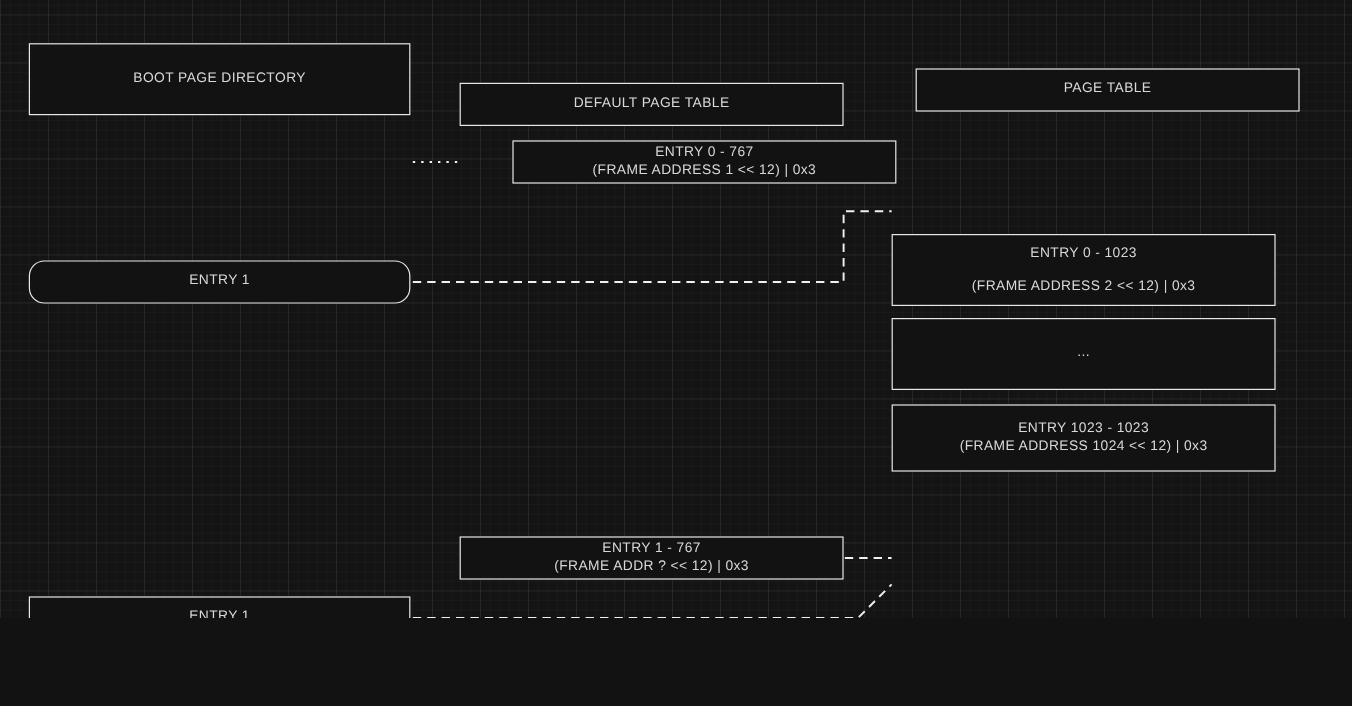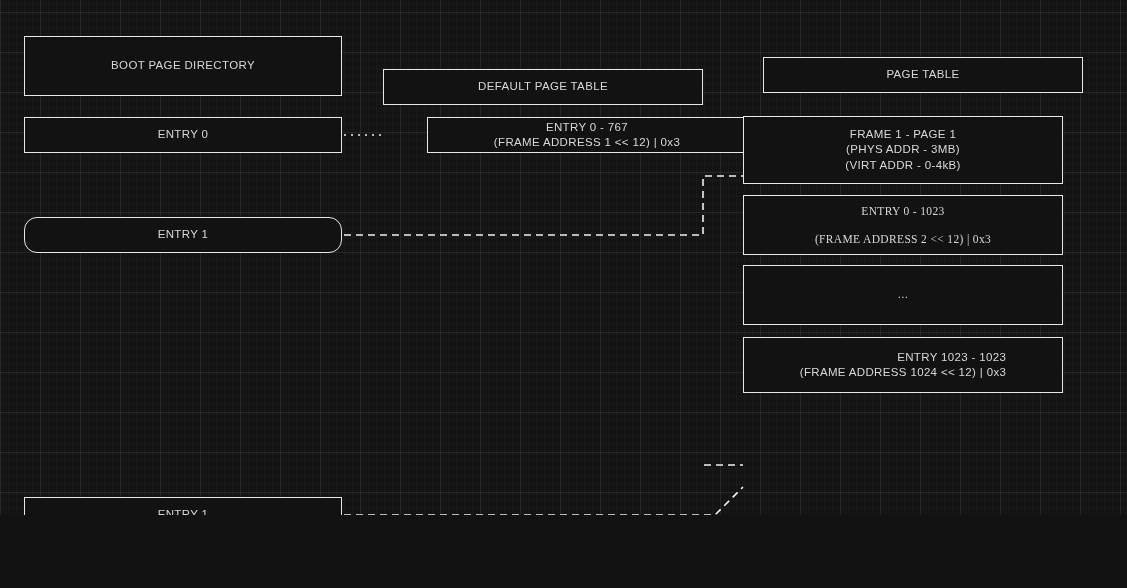--- a/index.html
+++ b/index.html
@@ -68,40 +68,38 @@
       <path class="dotline d-dashed" d="M344,235 L703,235 L703,176 L743,176"></path>
 
       <path class="dotline d-dashed" d="M704,465 L743,465"></path>
 
       <path class="dotline d-dashed" d="M344,515 L715,515 L743,487"></path>
     </svg>
   </div>
 
   <div class="node" style="left:24px; top:36px; width:318px; height:60px;">BOOT PAGE DIRECTORY</div>
 
-  <div class="node" style="left:24px; top:117px; width:318px; height:36px;">ENTRY 0</div>
 
   <div class="node" style="left:24px; top:217px; width:318px; height:36px;border-radius:13px;">ENTRY 1</div>
 
   <div class="node" style="left:24px; top:497px; width:318px; height:36px;">ENTRY 1</div>
 
   <div class="node" style="left:383px; top:57px; width:320px; height:36px;margin-top:12px;">DEFAULT PAGE TABLE</div>
 
   <div class="node" style="left:383px; top:117px; width:320px; height:36px;margin-left:44px;">ENTRY 0 - 767
 (FRAME ADDRESS 1 &lt;&lt; 12) | 0x3</div>
 
+  <div class="node" style="left:383px; top:447px; width:320px; height:36px;">ENTRY 1 - 767
+(FRAME ADDR ? &lt;&lt; 12)  | 0x3</div>
 
   <div class="node" style="left:743px; top:57px; width:320px; height:36px;margin-left:20px;">PAGE TABLE</div>
 
-  <div class="node" style="left:743px; top:116px; width:320px; height:68px;">FRAME 1 - PAGE 1
-(PHYS ADDR - 3MB)
-(VIRT ADDR - 0-4kB)</div>
 
-  <div class="node spaced" style="left:743px; top:195px; width:320px; height:60px;font-family:Liberation Serif, serif;">ENTRY 0 - 1023
+  <div class="node spaced" style="left:743px; top:195px; width:320px; height:60px;">ENTRY 0 - 1023
 (FRAME ADDRESS 2 &lt;&lt; 12) | 0x3</div>
 
   <div class="node" style="left:743px; top:265px; width:320px; height:60px;">...</div>
 
-  <div class="node" style="left:743px; top:337px; width:320px; height:56px;text-align:right;">ENTRY 1023 - 1023
+  <div class="node" style="left:743px; top:337px; width:320px; height:56px;">ENTRY 1023 - 1023
 (FRAME ADDRESS 1024 &lt;&lt; 12) | 0x3</div>
 
 
 </div>
 
 </body></html>

